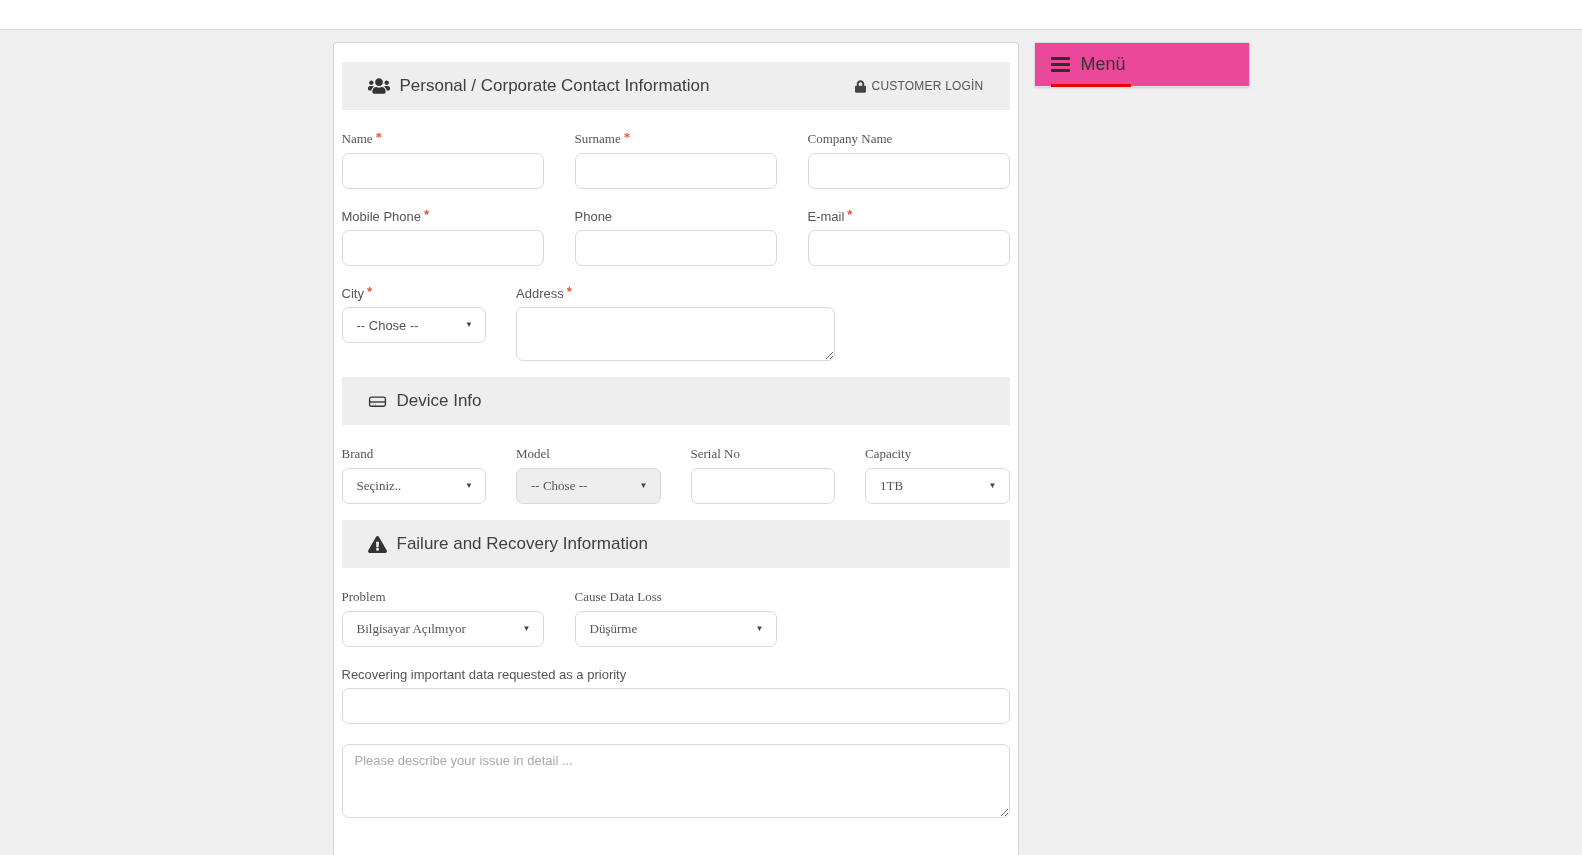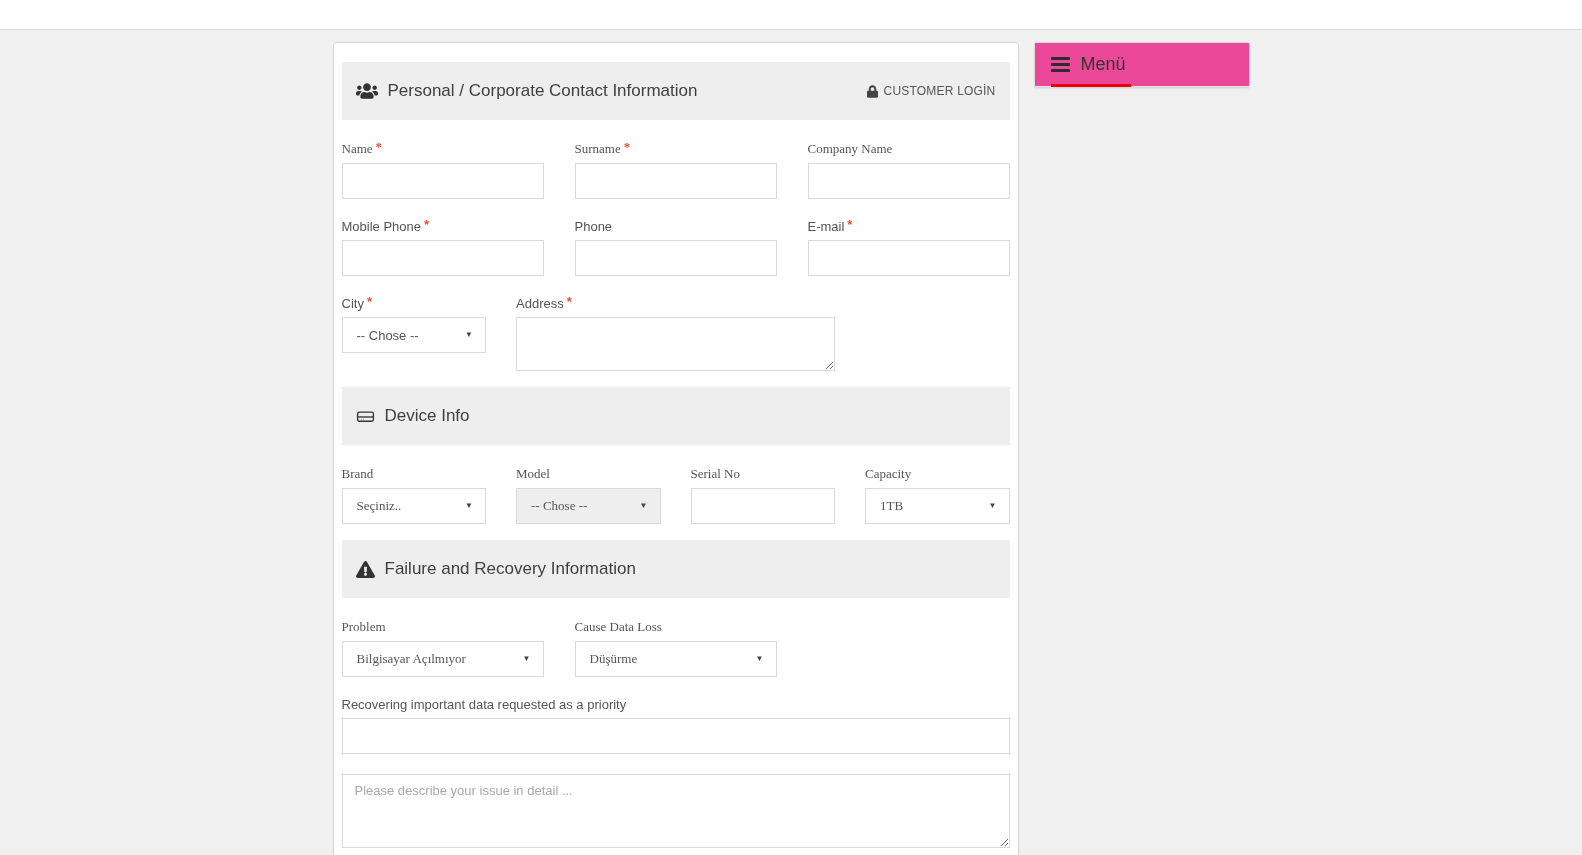--- a/index.html
+++ b/index.html
@@ -14,40 +14,40 @@
   .page { display: flex; justify-content: center; align-items: flex-start; gap: 15px; padding-top: 12px; }
 
   
   .card {
     width: 686px; min-height: 880px;
     background: #fff; border: 1px solid #d5d5d5; border-radius: 4px;
     padding: 8px 8px 60px 8px;
   }
   .card-title { font-size: 18px; color: #3c3c3c; padding: 16px 6px 14px 6px; border-bottom: 1px solid #e9e9e9; font-weight: 400; }
   .section-bar {
-    margin-top: 16px; background: #eeeeee; height: 58px;
-    display: flex; align-items: center; justify-content: space-between; padding: 0 14px;
+    margin-top: 16px; background: #eeeeee; height: 48px;
+    display: flex; align-items: center; justify-content: space-between; padding: 0 26px;
   }
   .section-bar.first { margin-top: 11px; }
   .section-left { display: flex; align-items: center; gap: 10px; font-size: 17px; color: #404040; font-weight: 400; }
   .section-left svg { flex: 0 0 auto; }
   .customer-login { display: flex; align-items: center; gap: 6px; font-size: 12px; color: #555; cursor: pointer; letter-spacing: .2px; }
 
   .row { display: grid; column-gap: 31px; margin-top: 20px; padding: 0 0; }
   .row.tight { margin-top: 21px; font-family: Liberation Serif, serif; }
   .cols3 { grid-template-columns: repeat(3, 1fr); }
   .cols4 { grid-template-columns: repeat(4, 1fr); column-gap: 30px; }
   .full  { grid-template-columns: 1fr; }
   .span2 { grid-column: span 2; }
 
   .field label { display: block; font-size: 13px; color: #555; margin-bottom: 6px; }
   .req { color: #e74c3c; margin-left: 3px; position: relative; top: -2px; font-weight: 700; }
 
   input[type="text"], .select, textarea {
-    width: 100%; border: 1px solid #d9d9d9; border-radius: 0;
+    width: 100%; border: 1px solid #d9d9d9; border-radius: 7px;
     background: #fff; font-size: 13px; color: #555; font-family: inherit;
   }
   input[type="text"] { height: 36px; padding: 0 12px; outline: none; }
   textarea { padding: 8px 12px; outline: none; resize: both; display: block; }
   .ta-address { height: 54px; }
   .ta-problem { height: 74px; }
   textarea::placeholder, input::placeholder { color: #a9a9a9; }
 
   .select {
     height: 36px; display: flex; align-items: center; justify-content: space-between;

